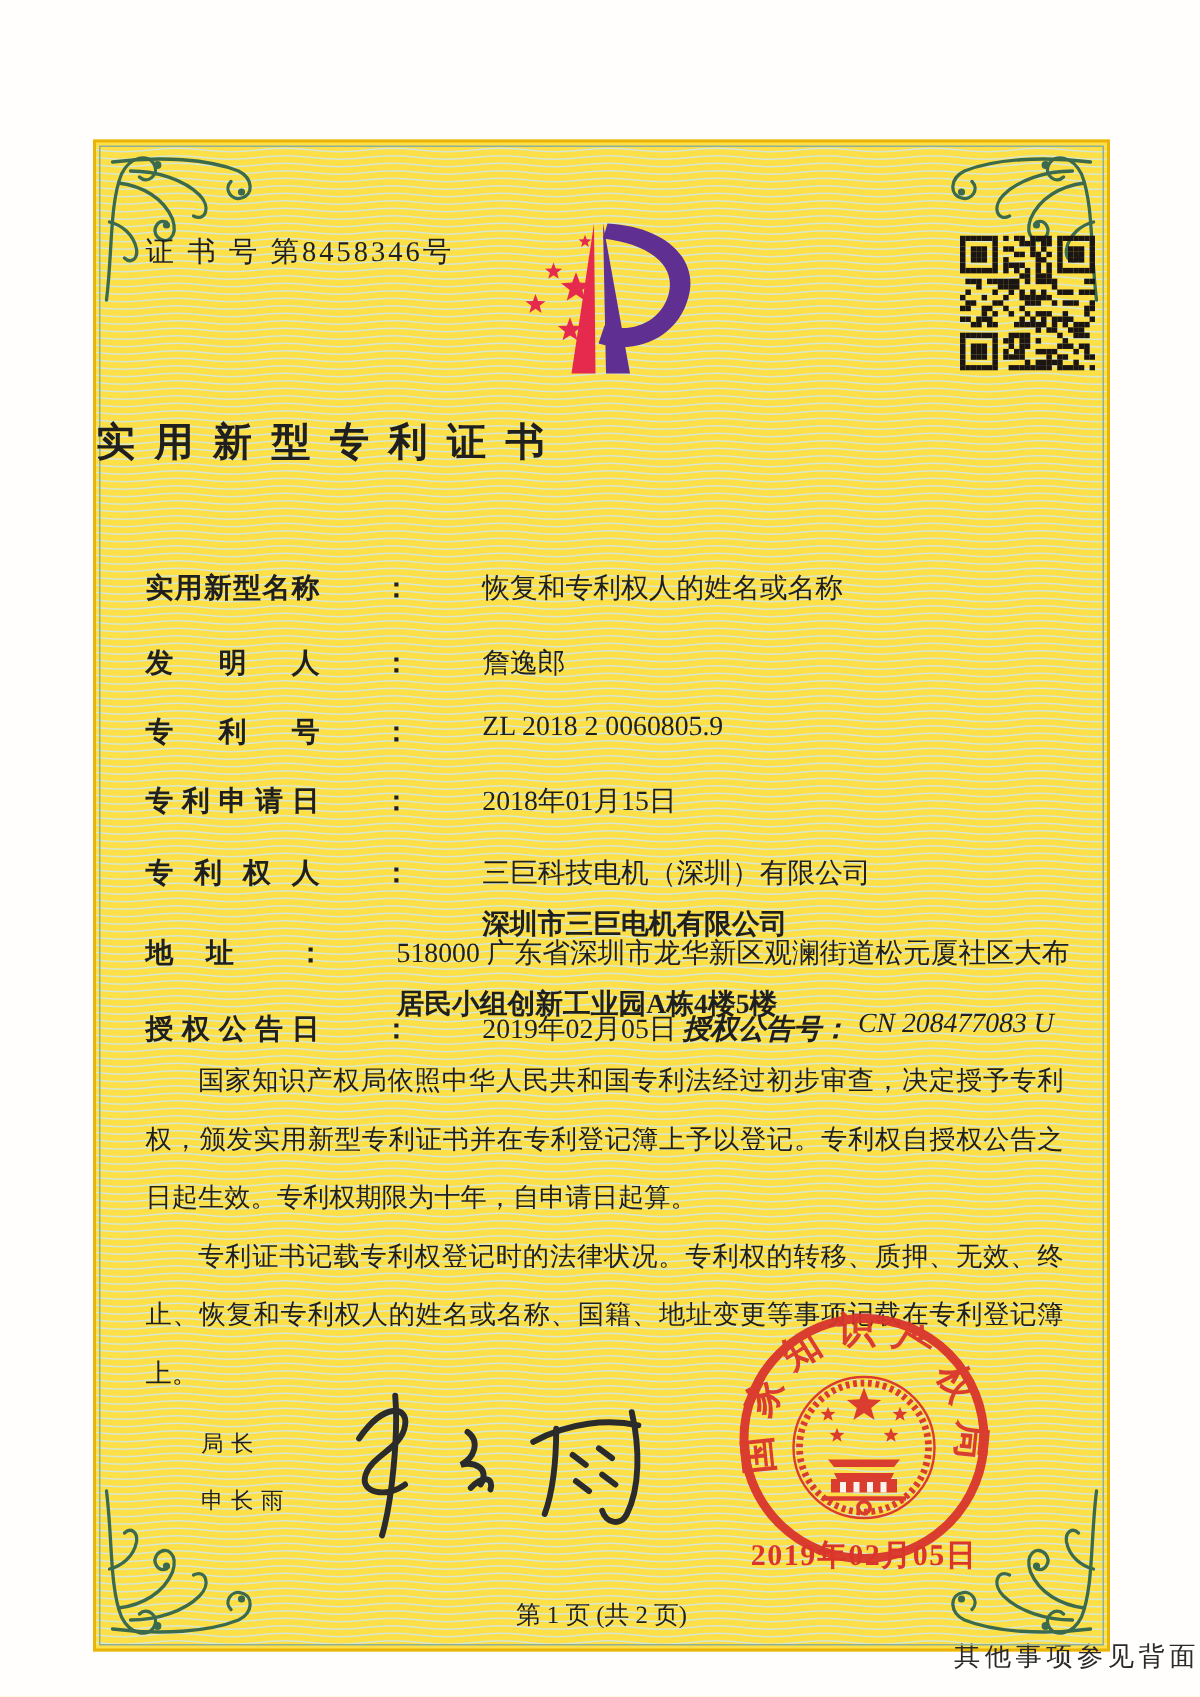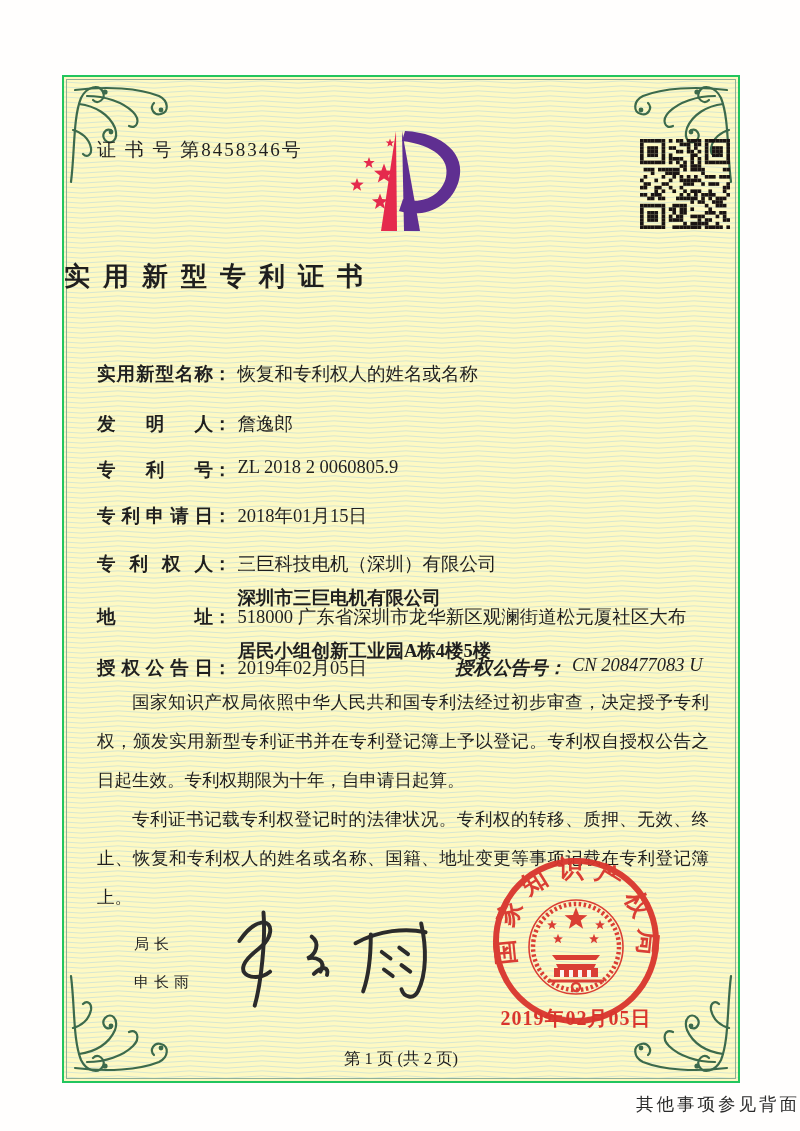--- a/index.html
+++ b/index.html
@@ -1,34 +1,34 @@
 <!DOCTYPE html>
 <html><head>
 <meta charset="utf-8">
 <style>
   html,body{margin:0;padding:0;background:#ffffff;}
   .page{position:relative;width:800px;height:1131px;background:#fffefd;overflow:hidden;
         font-family:"Liberation Serif","DejaVu Serif",serif;color:#1f1f1f;}
-  .frame{position:absolute;left:62px;top:75px;width:674px;height:1004px;
-         border:2px solid #22c55e;background:#fef9c3;}
+  .frame{position:absolute;left:62px;top:93px;width:674px;height:1004px;
+         border:2px solid #eab308;background:#fde047;}
   .frame-inner{position:absolute;left:2px;top:2px;right:2px;bottom:2px;
                border:1px solid #8fb096;pointer-events:none;z-index:3;}
   .waves{position:absolute;left:0;top:0;width:100%;height:100%;z-index:0;}
   .orn{position:absolute;width:112px;height:112px;z-index:2;}
   .orn.tl{left:1px;top:1px;transform:scaleY(-1);}
   .orn.tr{right:1px;top:1px;transform:scale(-1,-1);}
   .orn.bl{left:1px;bottom:1px;}
   .orn.br{right:1px;bottom:1px;transform:scaleX(-1);}
   .cert-no{position:absolute;left:33px;top:60px;font-size:19px;letter-spacing:2px;z-index:4;}
   .logo{position:absolute;left:274px;top:48px;width:132px;height:116px;z-index:4;}
   .qr{position:absolute;left:576px;top:62px;width:90px;height:90px;z-index:4;}
   .title{position:absolute;left:0;top:182px;width:100%;font-size:26px;
          font-weight:bold;letter-spacing:13px;z-index:4;}
   .row{position:absolute;left:33px;width:616px;display:flex;align-items:flex-start;
-       font-size:18.5px;z-index:4;}
+       font-size:18.5px;z-index:4;gap:42px;}
   .flabel{display:inline-block;width:116px;font-weight:bold;text-align:justify;
           text-align-last:justify;white-space:nowrap;}
   .colon{font-weight:bold;margin-right:6px;}
   .fvalue{white-space:nowrap;}
   .pair2{position:absolute;left:358px;top:0;display:flex;font-style:italic;}
   .v2line{margin-top:9px;font-weight:bold;}
   .paras{position:absolute;left:33px;top:606px;width:612px;font-size:17.5px;
          line-height:39px;z-index:4;}
   .paras p{margin:0;text-indent:2em;text-align:justify;}
   .signer{position:absolute;left:35px;z-index:4;font-size:15px;letter-spacing:5px;margin-left:35px;}

